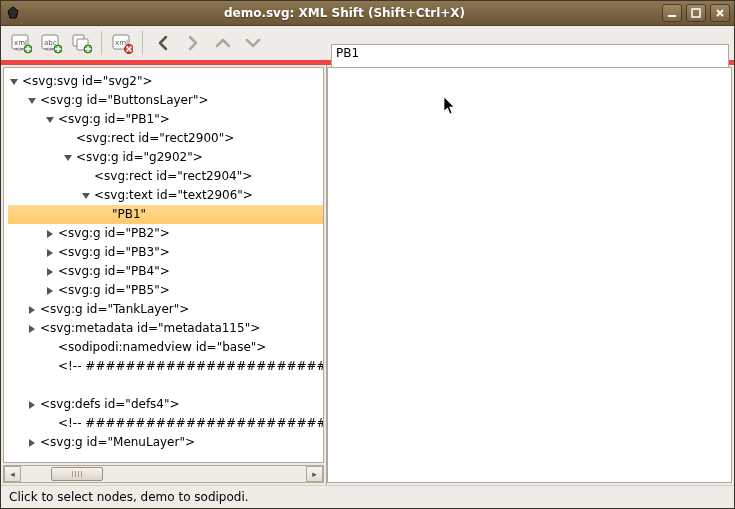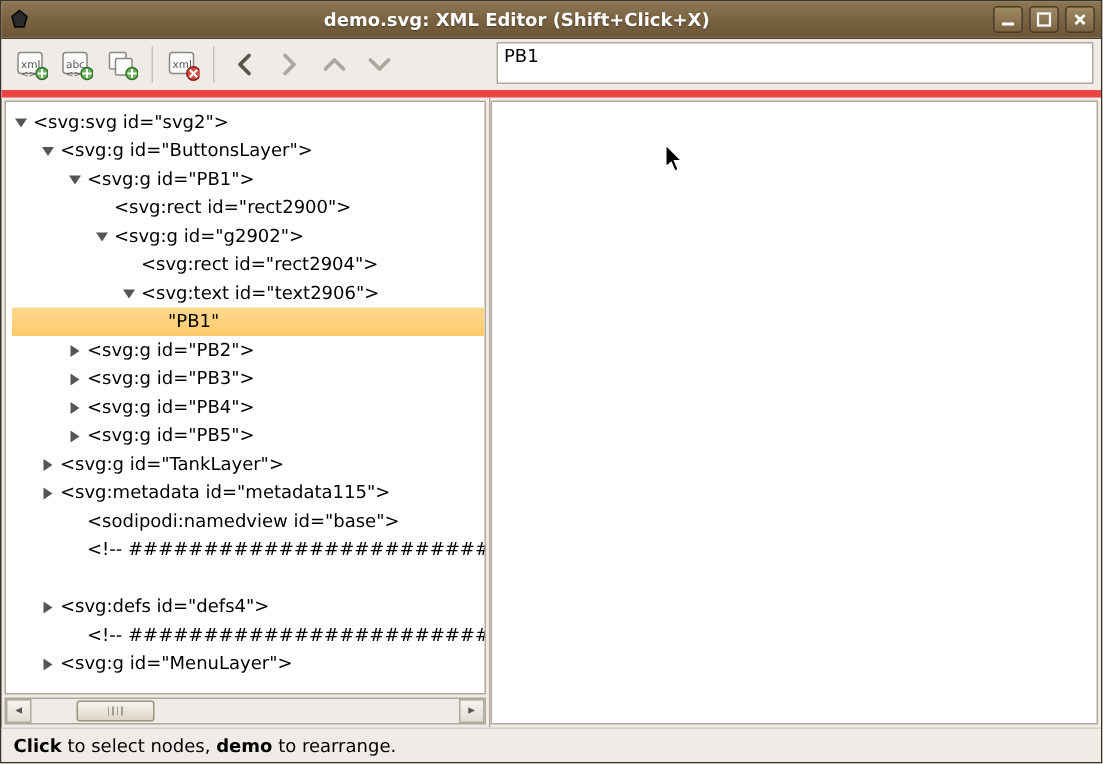--- a/index.html
+++ b/index.html
@@ -58,21 +58,21 @@
     display: flex; align-items: center; justify-content: center;
     background: transparent;
   }
   .toolbar .tbtn.disabled { opacity: 0.45; }
   .toolbar .sep {
     width: 1px; height: 24px; background: #c6bfb3; margin: 0 4px;
   }
   .toolbar .tbtn svg { display: block; }
   .right-field {
     position: absolute;
-    left: 330px; top: 2px;
+    left: 330px; top: 18px;
     width: 398px; height: 28px;
     background: #fff;
     border: 1px solid #b0a89b;
     padding: 1px 4px;
     box-sizing: border-box;
     font-size: 12px;
     color: #000;
   }
   
   .content {
@@ -161,34 +161,34 @@
   }
   
   .statusbar {
     height: 22px;
     background: #efebe7;
     border-top: 1px solid #d5cfc6;
     display: flex; align-items: center;
     padding: 0 8px;
     font-size: 12px;
   }
-  .statusbar b { font-weight: bold; }
+  .statusbar b { font-weight: normal; }
 </style>
 </head>
 <body>
 
 <div class="window">
 
   <div class="titlebar">
     <span class="app-icon">
       <svg width="14" height="14" viewBox="0 0 14 14">
         <path d="M7 1 L12 5 L10 12 L4 12 L2 5 Z" fill="#2c2c2c" stroke="#000"></path>
       </svg>
     </span>
-    <span class="title">demo.svg: XML Editor (Shift+Click+X)</span>
+    <span class="title">demo.svg: XML Shift (Shift+Ctrl+X)</span>
     <div class="winbtns">
       <div class="winbtn">
         <svg width="10" height="10">
             <rect x="1" y="7" width="8" height="2" fill="#fff"></rect>
           </svg>
       </div>
       <div class="winbtn">
         <svg width="10" height="10">
             <rect x="1" y="1" width="8" height="8" fill="none" stroke="#fff" stroke-width="1.5"></rect>
           </svg>
@@ -433,17 +433,17 @@
       <div class="cursor">
         <svg width="14" height="20" viewBox="0 0 14 20">
           <path d="M1 1 L1 15 L4.5 12 L7 18 L9 17 L6.5 11 L11 11 Z" fill="#000" stroke="#fff" stroke-width="0.7"></path>
         </svg>
       </div>
     </div>
   </div>
 
   <div class="statusbar">
     <span>
-      <b>Click</b><span> to select nodes, </span><b>demo</b><span> to rearrange.</span>
+      <b>Click</b><span> to select nodes, </span><b>demo</b><span> to sodipodi.</span>
     </span>
   </div>
 
 </div>
 
 </body></html>

